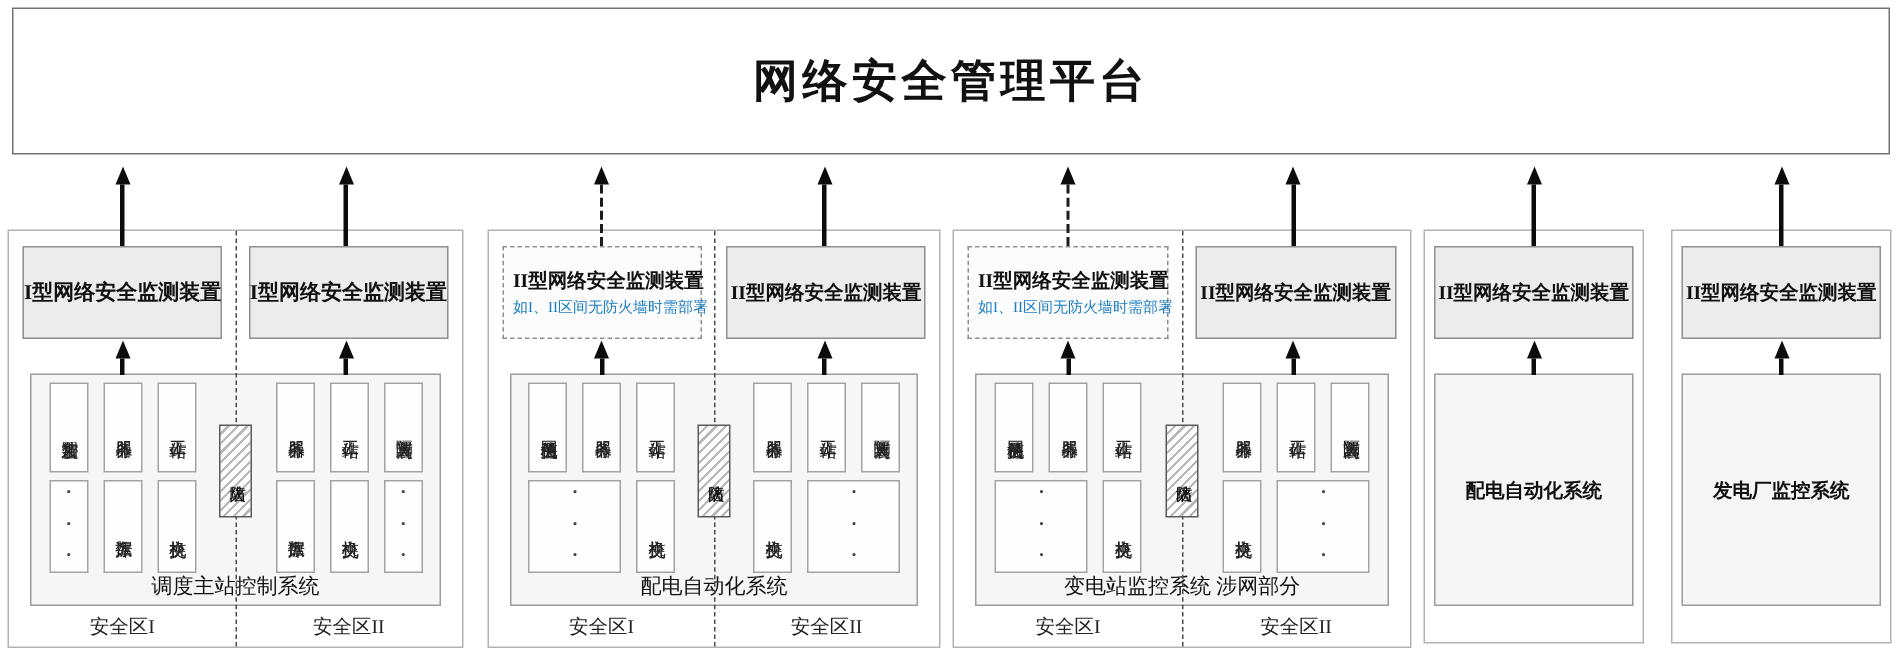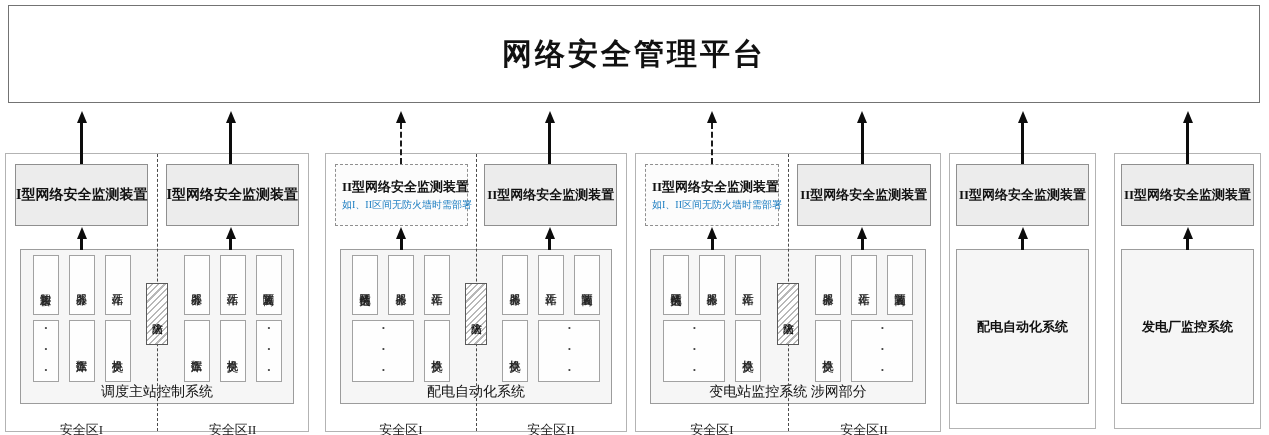--- a/index.html
+++ b/index.html
@@ -57,21 +57,21 @@
   .span2r{grid-column:2/4;}
   .sys-label{height:21px;line-height:20px;text-align:center;font-weight:normal;font-size:14px;}
 
   .firewall{position:absolute;left:calc(50% - 11px);top:129px;width:22px;height:62px;z-index:3;
     border:1px solid #5a5a5a;
     background:repeating-linear-gradient(135deg,#ffffff 0px,#ffffff 3px,#b8b8b8 3px,#b8b8b8 4.5px);
     display:flex;align-items:center;justify-content:center;writing-mode:vertical-rl;
     text-orientation:upright;font-size:11px;color:#111;}
 
   .zones{position:absolute;left:0;right:0;top:251px;height:26px;display:flex;z-index:2;}
-  .zone{flex:1;text-align:center;font-size:13px;padding-top:16px;color:#222;}
+  .zone{flex:1;text-align:center;font-size:13px;padding-top:4px;color:#222;}
 
   
   .dev-single{position:absolute;top:10px;left:6px;right:6px;height:62px;background:#ececec;
     border:1px solid #8f8f8f;display:flex;align-items:center;justify-content:center;z-index:2;}
   .dev-single .dtitle{font-size:13px;font-weight:bold;white-space:nowrap;}
   .sys-plain{position:absolute;left:6px;right:6px;top:95px;height:155px;background:#f6f6f6;
     border:1px solid #9c9c9c;display:flex;align-items:center;justify-content:center;
     font-size:13px;font-weight:bold;}
 </style>
 </head>

